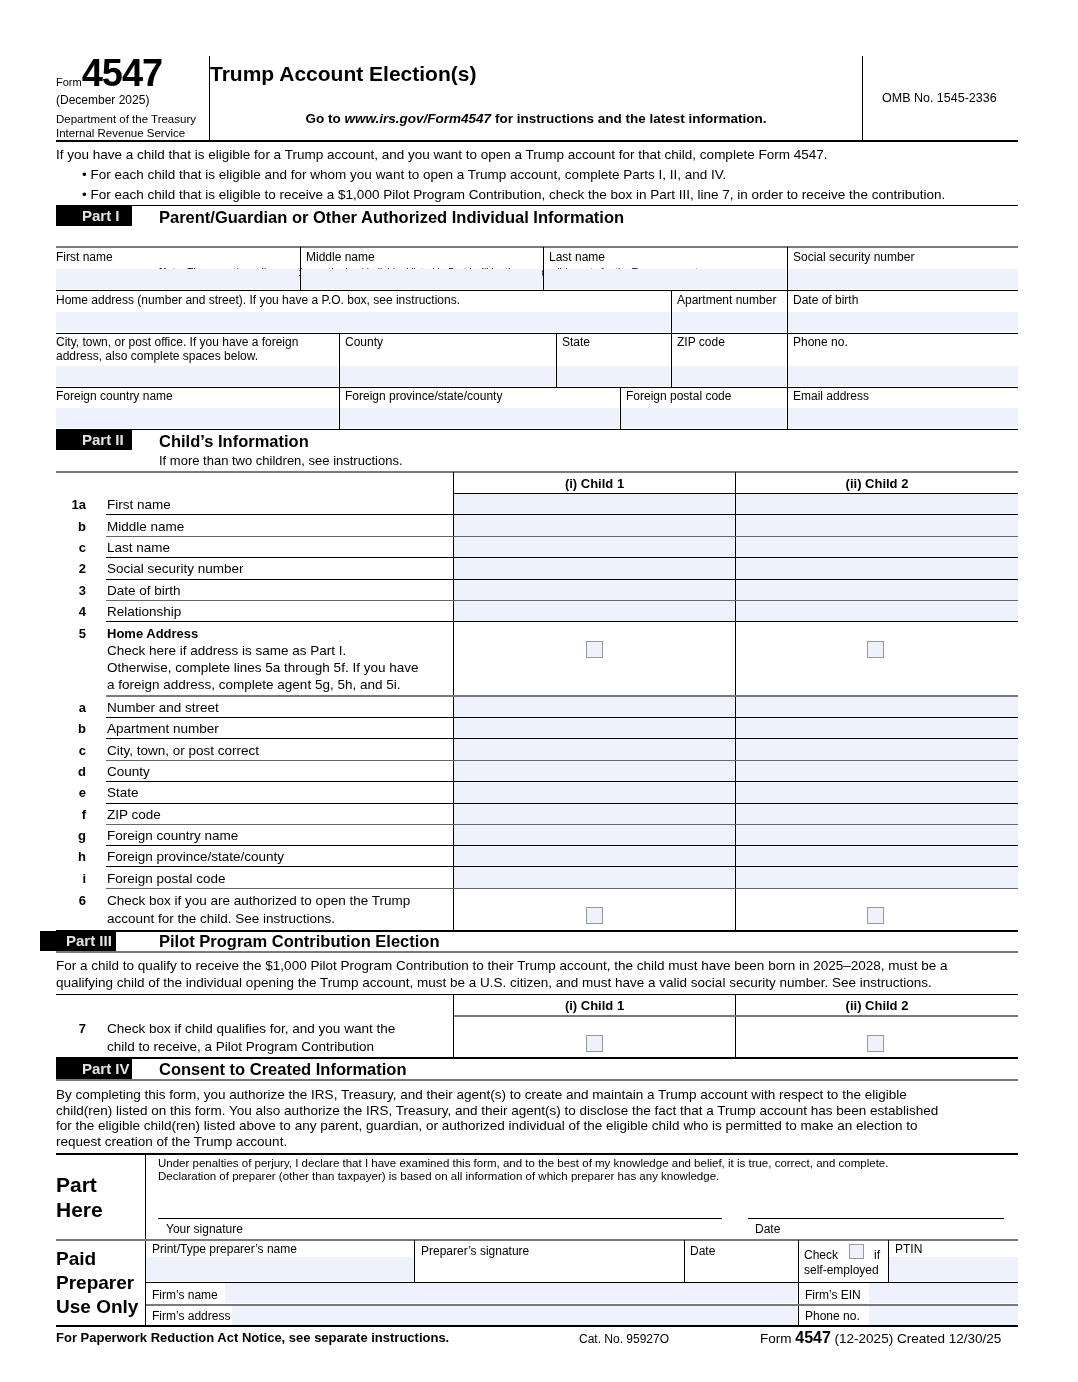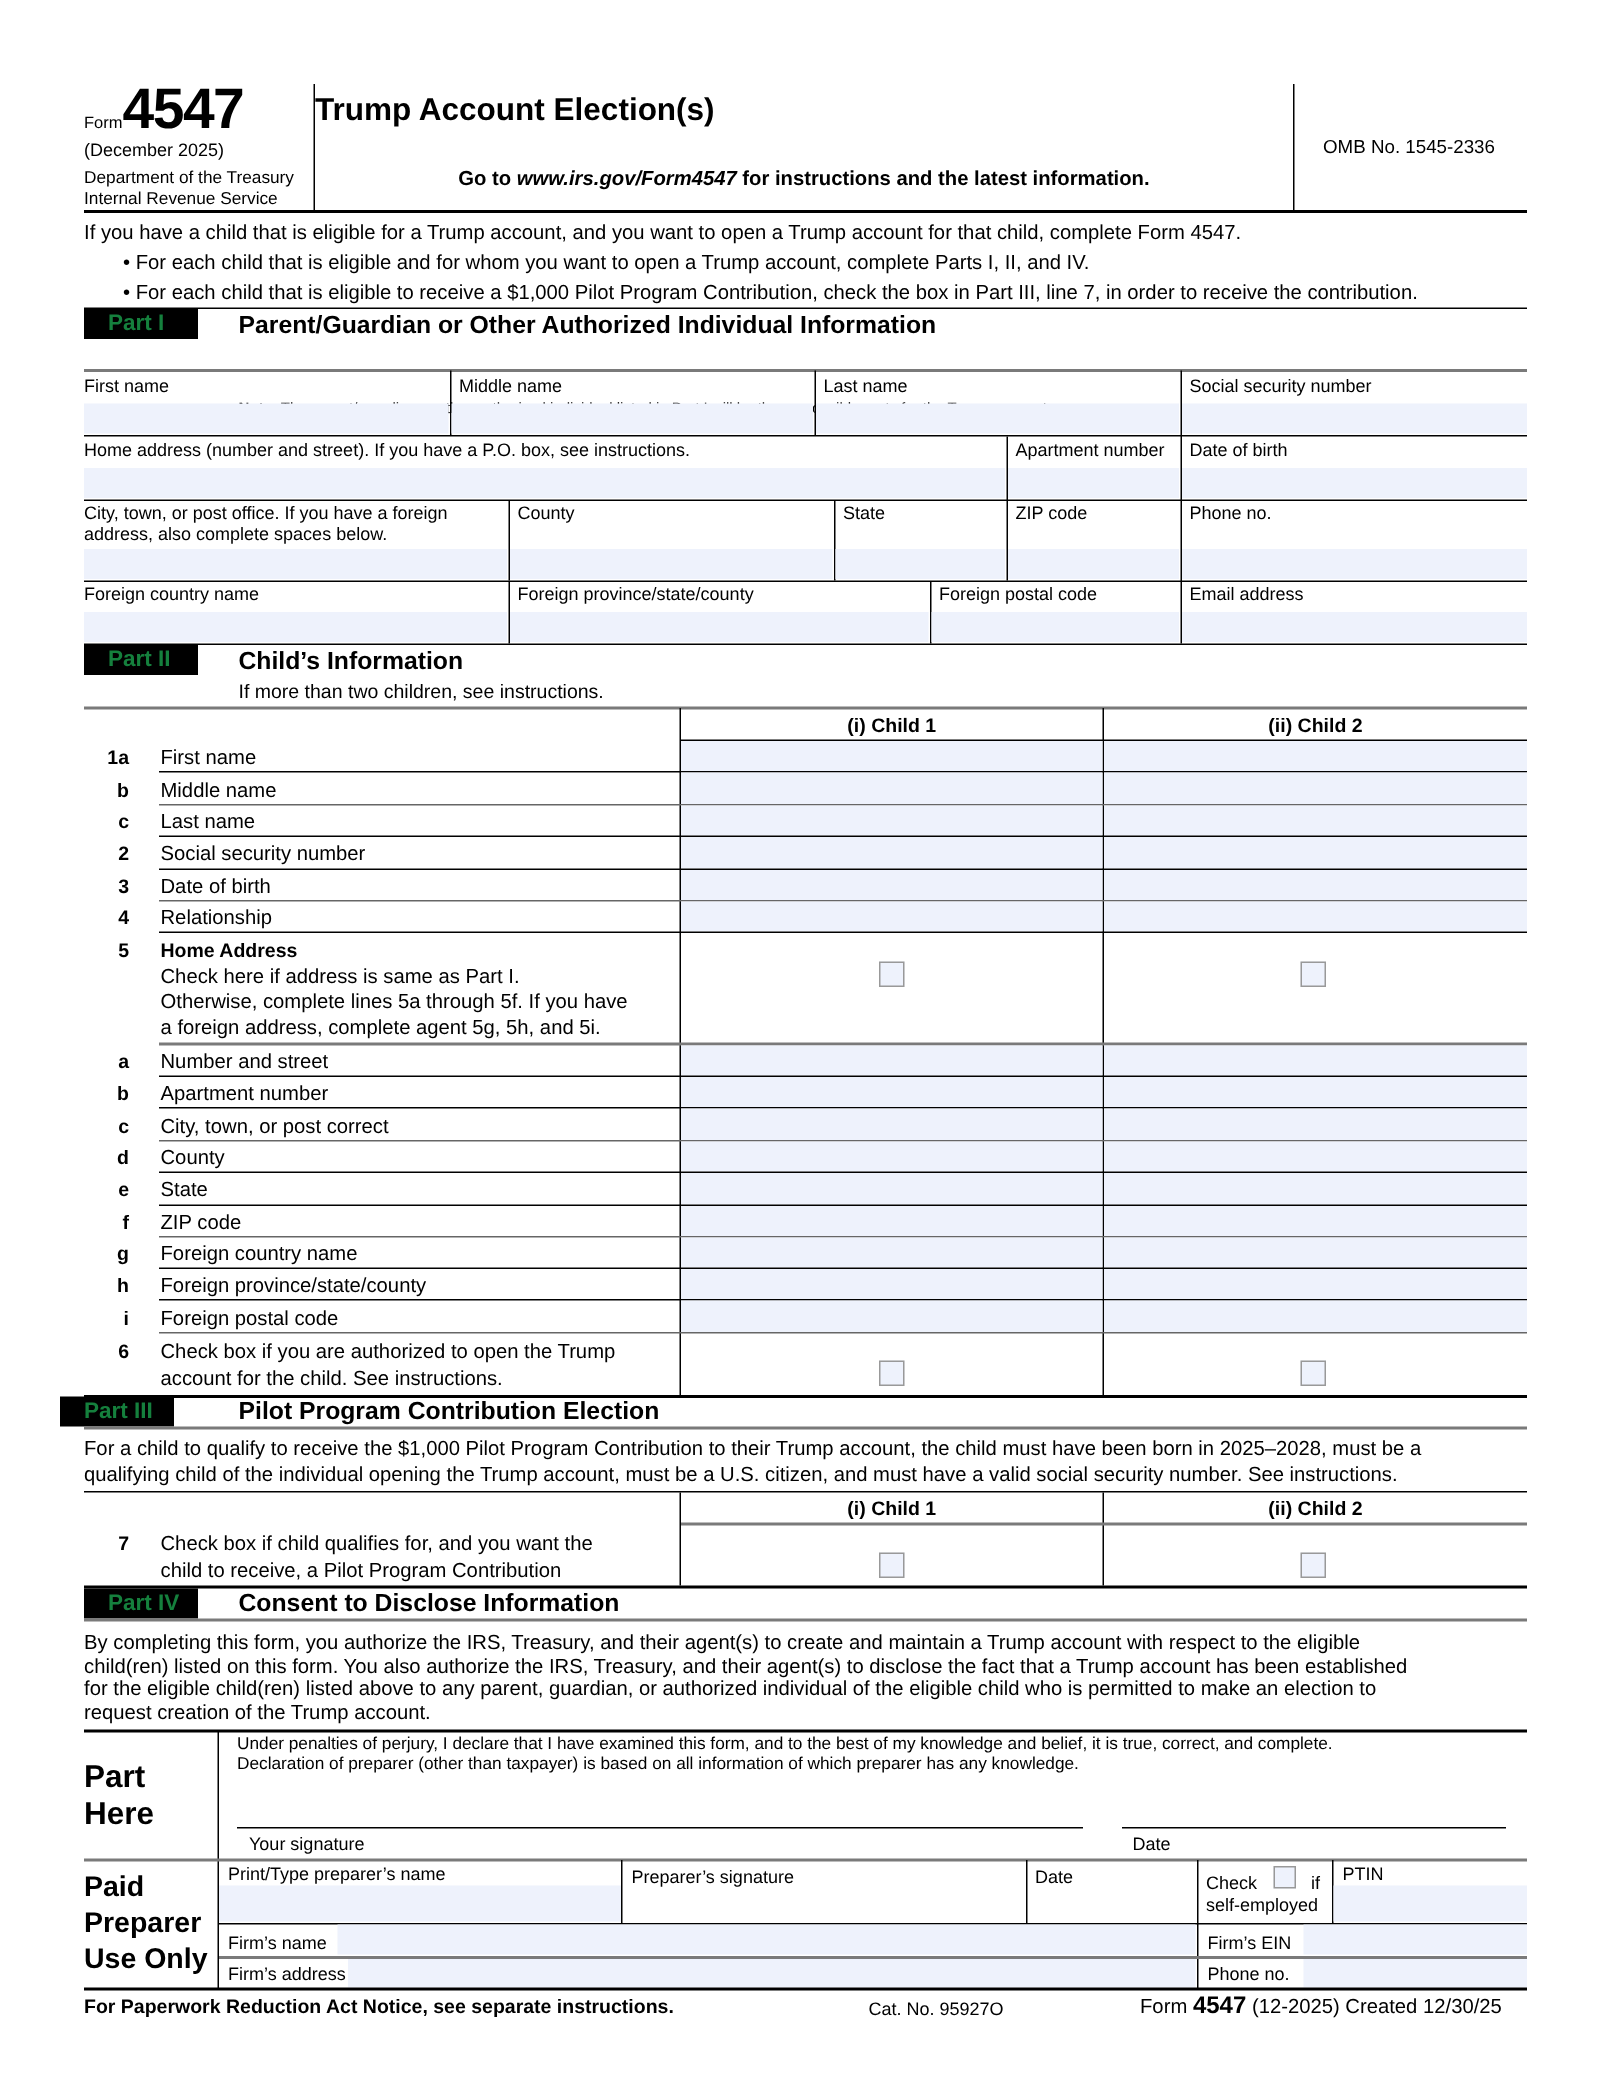--- a/index.html
+++ b/index.html
@@ -4,21 +4,21 @@
 <style>
   * { box-sizing: border-box; margin: 0; padding: 0; }
   html, body { width: 1078px; height: 1382px; background: #fff; }
   body { font-family: "Liberation Sans", sans-serif; color: #000; position: relative; font-size: 12.5px; }
   .abs { position: absolute; }
   .hline { position: absolute; height: 0; border-top: 1px solid #000; }
   .hline.thick { border-top-width: 2px; }
   .hline.gray { border-top: 2px solid #7a7a7a; }
   .vline { position: absolute; width: 0; border-left: 1px solid #000; }
   .lbl { position: absolute; font-size: 12px; line-height: 14px; white-space: nowrap; }
-  .partbox { position: absolute; background: #000; color: #15803d; font-weight: bold; font-size: 15px; height: 20px; line-height: 20px; padding-left: 16px; width: 76px; }
+  .partbox { position: absolute; background: #000; color: #e5e5e5; font-weight: bold; font-size: 15px; height: 20px; line-height: 20px; padding-left: 26px; width: 76px; }
   .parttitle { position: absolute; font-weight: bold; font-size: 16.5px; line-height: 20px; white-space: nowrap; }
   .cb { position: absolute; width: 17px; height: 17px; border: 1.5px solid #999; background: #eef2fc; }
   .rownum { position: absolute; font-weight: bold; font-size: 13px; width: 36px; text-align: right; left: 50px; }
   .rowlabel { position: absolute; left: 107px; font-size: 13.5px; white-space: nowrap; }
   .input { position: absolute; background: #eef2fc; border: none; outline: none; }
   .body-text { position: absolute; font-size: 13.5px; line-height: 16px; white-space: nowrap; }
 </style>
 </head>
 <body>
 
@@ -261,21 +261,21 @@
   <div class="rownum" style="top:1021px;">7</div>
   <div class="rowlabel" style="top:1021px;">Check box if child qualifies for, and you want the</div>
   <div class="rowlabel" style="top:1039px;">child to receive, a Pilot Program Contribution</div>
   <div class="cb" style="left:586px;top:1035px;"></div>
   <div class="cb" style="left:867px;top:1035px;"></div>
   <div class="hline thick" style="left:56px;width:962px;top:1057px;"></div>
 </div>
 
 <div>
   <div class="partbox" style="left:56px;top:1059px;">Part IV</div>
-  <div class="parttitle" style="left:159px;top:1059px;">Consent to Disclose Information</div>
+  <div class="parttitle" style="left:159px;top:1059px;">Consent to Created Information</div>
   <div class="hline gray" style="left:56px;width:962px;top:1079px;"></div>
   <div class="body-text" style="left:56px;top:1087px;">By completing this form, you authorize the IRS, Treasury, and their agent(s) to create and maintain a Trump account with respect to the eligible</div>
   <div class="body-text" style="left:56px;top:1103px;">child(ren) listed on this form. You also authorize the IRS, Treasury, and their agent(s) to disclose the fact that a Trump account has been established</div>
   <div class="body-text" style="left:56px;top:1118px;">for the eligible child(ren) listed above to any parent, guardian, or authorized individual of the eligible child who is permitted to make an election to</div>
   <div class="body-text" style="left:56px;top:1134px;">request creation of the Trump account.</div>
   <div class="hline thick" style="left:56px;width:962px;top:1153px;"></div>
 </div>
 
 <div>
   <div class="abs" style="left:56px;top:1172px;font-weight:bold;font-size:21px;line-height:25px;">

